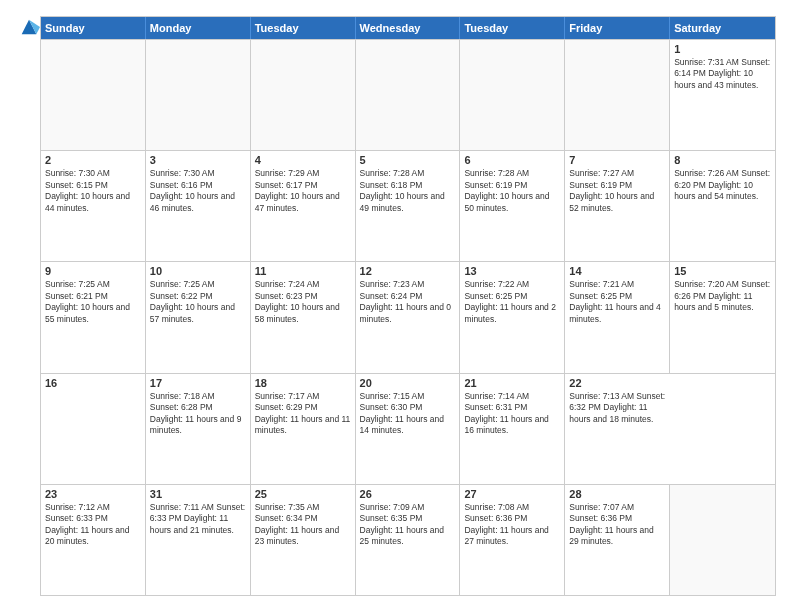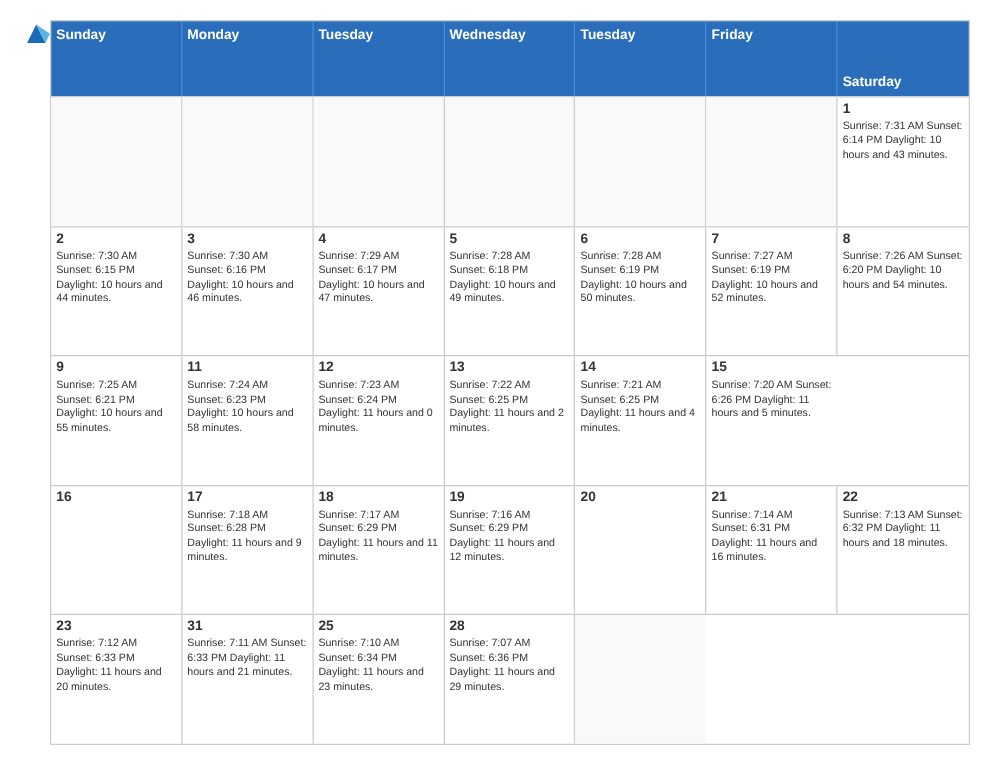--- a/index.html
+++ b/index.html
@@ -56,21 +56,21 @@
       background: #2a6ebb;
     }
     .cal-header-cell {
       color: #fff;
       font-size: 11px;
       font-weight: bold;
       padding: 5px 4px;
       text-align: left;
       border-right: 1px solid #4a8edb;
     }
-    .cal-header-cell:last-child { border-right: none; margin-top: 38px; }
+    .cal-header-cell:last-child { border-right: none; }
     .cal-body {
       flex: 1;
       display: flex;
       flex-direction: column;
     }
     .cal-row {
       display: grid;
       grid-template-columns: repeat(7, 1fr);
       flex: 1;
       border-top: 1px solid #ccc;
@@ -191,20 +191,26 @@
           </div>
         </div>
         <div class="cal-row">
           <div class="cal-cell">
             <span class="day-num">9</span>
             <div class="day-info">Sunrise: 7:25 AM
 Sunset: 6:21 PM
 Daylight: 10 hours and 55 minutes.</div>
           </div>
           <div class="cal-cell">
+            <span class="day-num">10</span>
+            <div class="day-info">Sunrise: 7:25 AM
+Sunset: 6:22 PM
+Daylight: 10 hours and 57 minutes.</div>
+          </div>
+          <div class="cal-cell">
             <span class="day-num">11</span>
             <div class="day-info">Sunrise: 7:24 AM
 Sunset: 6:23 PM
 Daylight: 10 hours and 58 minutes.</div>
           </div>
           <div class="cal-cell">
             <span class="day-num">12</span>
             <div class="day-info">Sunrise: 7:23 AM
 Sunset: 6:24 PM
 Daylight: 11 hours and 0 minutes.</div>
@@ -238,27 +244,24 @@
 Sunset: 6:28 PM
 Daylight: 11 hours and 9 minutes.</div>
           </div>
           <div class="cal-cell">
             <span class="day-num">18</span>
             <div class="day-info">Sunrise: 7:17 AM
 Sunset: 6:29 PM
 Daylight: 11 hours and 11 minutes.</div>
           </div>
           <div class="cal-cell">
-            <span class="day-num">19</span>
-            <div class="day-info">Sunrise: 7:16 AM
-Sunset: 6:29 PM
-Daylight: 11 hours and 12 minutes.</div>
-          </div>
-          <div class="cal-cell">
             <span class="day-num">20</span>
+            <div class="day-info">Sunrise: 7:15 AM
+Sunset: 6:30 PM
+Daylight: 11 hours and 14 minutes.</div>
           </div>
           <div class="cal-cell">
             <span class="day-num">21</span>
             <div class="day-info">Sunrise: 7:14 AM
 Sunset: 6:31 PM
 Daylight: 11 hours and 16 minutes.</div>
           </div>
           <div class="cal-cell">
             <span class="day-num">22</span>
             <div class="day-info">Sunrise: 7:13 AM
@@ -274,23 +277,35 @@
 Daylight: 11 hours and 20 minutes.</div>
           </div>
           <div class="cal-cell">
             <span class="day-num">31</span>
             <div class="day-info">Sunrise: 7:11 AM
 Sunset: 6:33 PM
 Daylight: 11 hours and 21 minutes.</div>
           </div>
           <div class="cal-cell">
             <span class="day-num">25</span>
-            <div class="day-info">Sunrise: 7:10 AM
+            <div class="day-info">Sunrise: 7:35 AM
 Sunset: 6:34 PM
 Daylight: 11 hours and 23 minutes.</div>
+          </div>
+          <div class="cal-cell">
+            <span class="day-num">26</span>
+            <div class="day-info">Sunrise: 7:09 AM
+Sunset: 6:35 PM
+Daylight: 11 hours and 25 minutes.</div>
+          </div>
+          <div class="cal-cell">
+            <span class="day-num">27</span>
+            <div class="day-info">Sunrise: 7:08 AM
+Sunset: 6:36 PM
+Daylight: 11 hours and 27 minutes.</div>
           </div>
           <div class="cal-cell">
             <span class="day-num">28</span>
             <div class="day-info">Sunrise: 7:07 AM
 Sunset: 6:36 PM
 Daylight: 11 hours and 29 minutes.</div>
           </div>
           <div class="cal-cell empty"></div>
         </div>
       </div>

